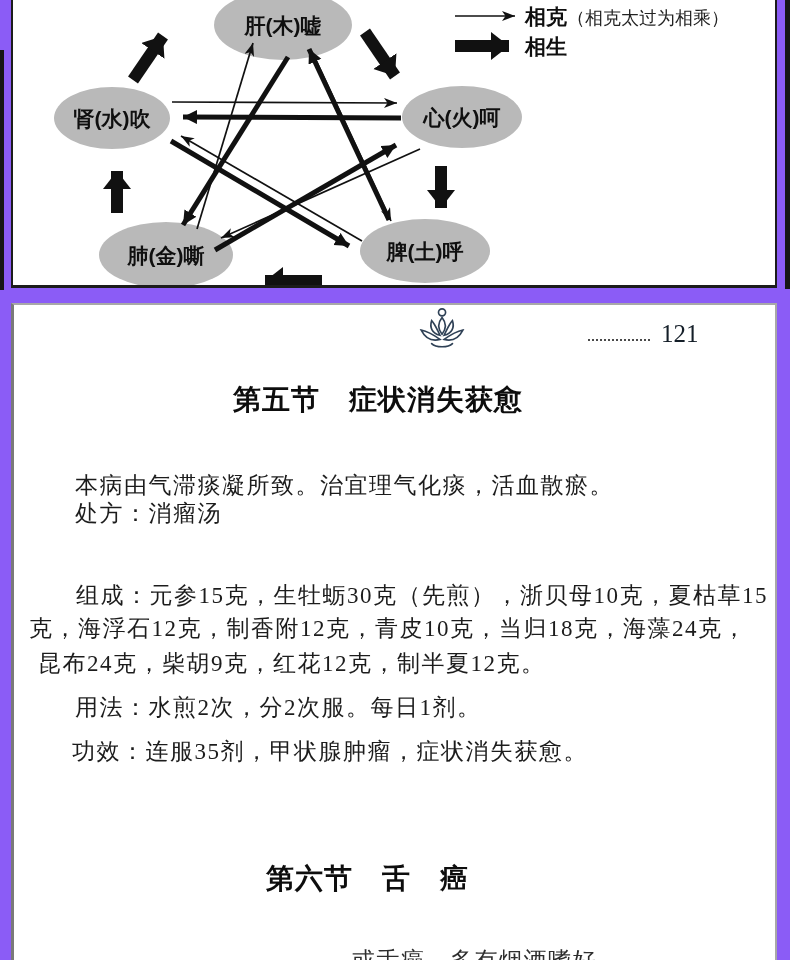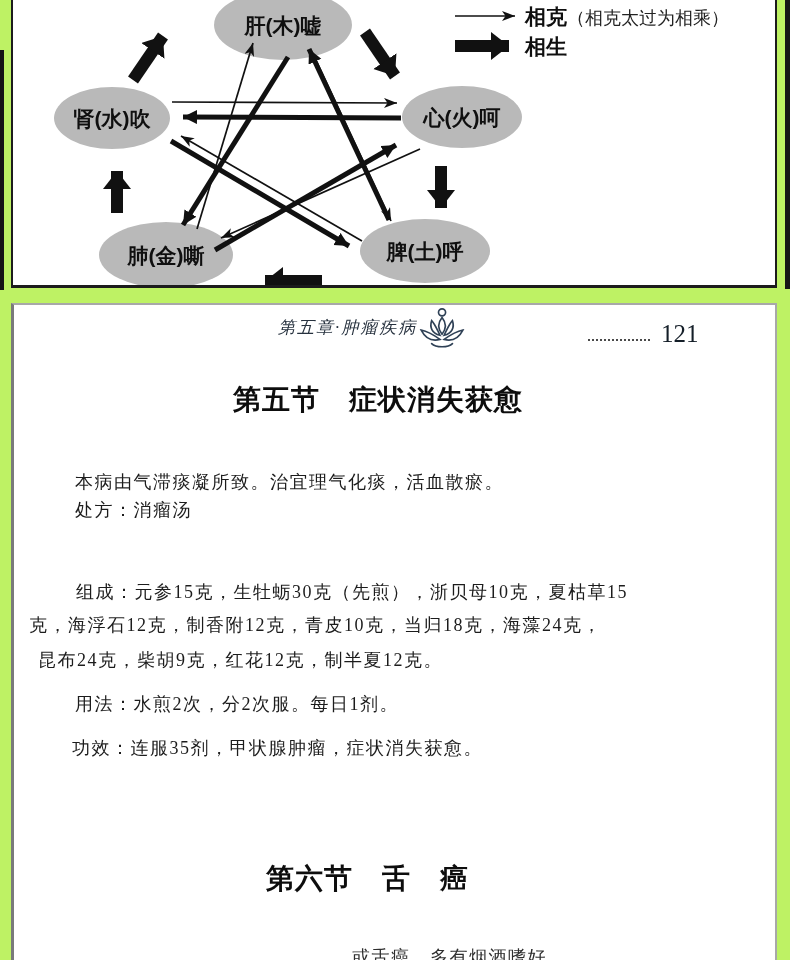--- a/index.html
+++ b/index.html
@@ -1,16 +1,16 @@
 <!DOCTYPE html>
 <html><head>
 <meta charset="utf-8">
 <style>
   html,body{margin:0;padding:0;background:#ffffff;}
-  #canvas{position:relative;width:790px;height:960px;overflow:hidden;background:#bef264;
+  #canvas{position:relative;width:790px;height:960px;overflow:hidden;background:#8b5cf6;
           font-family:"Liberation Serif","DejaVu Serif",serif;color:#1f1f1f;}
 
   
   #diagram-block{position:absolute;left:11px;top:-4px;width:766px;height:292px;box-sizing:border-box;
     border-left:2px solid #1c1c1c;border-right:2px solid #1c1c1c;border-bottom:3px solid #1c1c1c;
     background:#fff;overflow:hidden;}
   #fediag{position:absolute;left:0;top:4px;width:762px;height:285px;}
   .nlab{font:bold 21px "Liberation Sans","DejaVu Sans",sans-serif;fill:#0f0f0f;text-anchor:middle;}
   .legbold{font:bold 21px "Liberation Sans","DejaVu Sans",sans-serif;fill:#0f0f0f;}
   .legnote{font:normal 18px "Liberation Serif","DejaVu Serif",serif;fill:#222;}
@@ -22,21 +22,21 @@
     background:#fff;}
   #chapter-header{position:absolute;left:278px;top:316px;font-size:17px;letter-spacing:2px;
     color:#26313e;font-style:italic;}
   #lotus{position:absolute;left:416px;top:306px;}
   #dots-leader{position:absolute;left:588px;top:330px;width:62px;height:9px;
     border-bottom:2px dotted #4a4a4a;}
   #page-number{position:absolute;left:661px;top:320px;font-size:25px;color:#141e28;
     font-family:"Liberation Serif","DejaVu Serif",serif;}
 
   
-  .pl{position:absolute;white-space:nowrap;font-size:18px;letter-spacing:1.5px;color:#1c1c1c;line-height:1.2;}
+  .pl{position:absolute;white-space:nowrap;font-size:23px;letter-spacing:1.5px;color:#1c1c1c;line-height:1.2;}
   .pl.h1{font-family:"Liberation Sans","DejaVu Sans",sans-serif;font-weight:bold;font-size:28px;
          letter-spacing:1px;color:#0d0d0d;}
   .pl.clip{height:13px;overflow:hidden;color:#2e2e2e;}
 </style>
 </head>
 <body>
 
 <div id="canvas">
 
   <div id="diagram-block">
@@ -92,21 +92,20 @@
         <text x="512" y="54" class="legbold">相生</text>
       </g>
     </svg>
   </div>
 
   <div class="edge-strip" style="left:0;top:50px;width:4px;height:240px;"></div>
   <div class="edge-strip" style="left:785px;top:0;width:5px;height:289px;"></div>
 
   <div id="page-block"></div>
 
-  <div id="chapter-header">第五章·肿瘤疾病</div>
 
   <svg id="lotus" width="50" height="46" viewBox="0 0 48 44">
     <g fill="none" stroke="#2f4156" stroke-width="1.6" stroke-linecap="round">
       <circle cx="25" cy="6" r="3.4"></circle>
       <path d="M25 11 C21 16,21 22,25 27 C29 22,29 16,25 11 Z"></path>
       <path d="M15 14 C13 20,15 26,23 28 C20 22,18 17,15 14 Z"></path>
       <path d="M35 14 C37 20,35 26,27 28 C30 22,32 17,35 14 Z"></path>
       <path d="M5 23 C9 31,15 34,23 32 C16 27,10 24,5 23 Z"></path>
       <path d="M45 23 C41 31,35 34,27 32 C34 27,40 24,45 23 Z"></path>
       <path d="M15 36 C19 40,31 40,35 36"></path>

